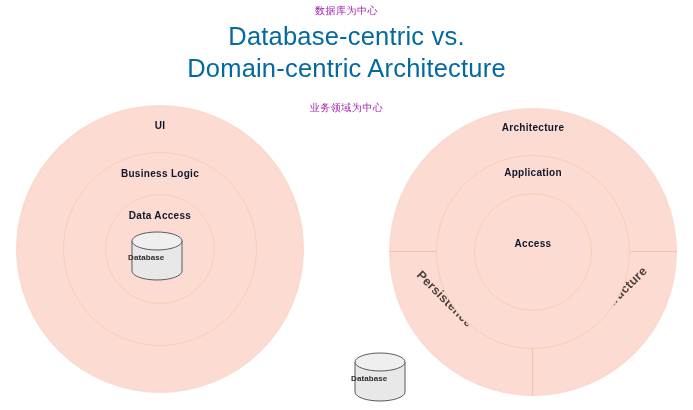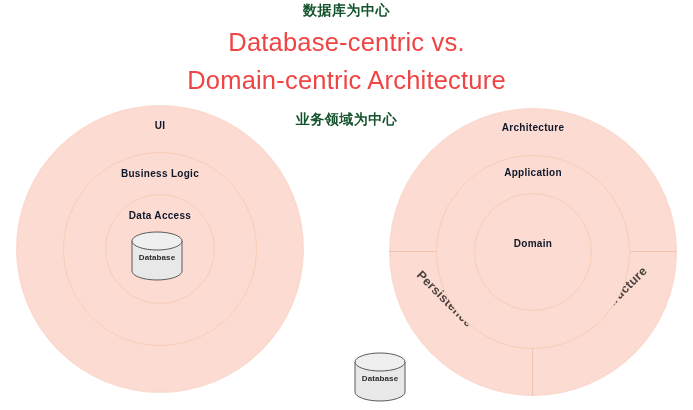--- a/index.html
+++ b/index.html
@@ -20,36 +20,36 @@
   #title-block {
     position: absolute;
     left: 0;
     top: 0;
     width: 693px;
     text-align: center;
     pointer-events: none;
   }
   .cn-note {
     font-family: "DejaVu Sans", sans-serif;
-    font-size: 14px;
-    font-weight: 700;
-    color: #14532d;
+    font-size: 10px;
+    font-weight: 400;
+    color: #a21caf;
     line-height: 17px;
     letter-spacing: 0.5px;
   }
   #cn-top { margin-top: 2px; }
   #cn-bottom { margin-top: 16px; }
   .main-title {
     font-family: "Liberation Sans", sans-serif;
     font-size: 25.5px;
     font-weight: 300;
-    color: #ef4444;
+    color: #0369a1;
     line-height: 30px;
     letter-spacing: 0.2px;
-    margin-top: 8px;
+    margin-top: 2px;
   }
 
   
   .ring {
     position: absolute;
     border-radius: 50%;
     box-sizing: border-box;
     background: #fcdcd2;
     border: 1px solid #f7cdb7;
   }
@@ -86,21 +86,20 @@
 
   
   .db-cyl {
     position: absolute;
   }
   .db-cyl svg { display: block; }
   .db-text {
     position: absolute;
     left: 0;
     width: 100%;
-    text-align: center;
     font-family: "Liberation Sans", sans-serif;
     font-size: 8px;
     font-weight: 700;
     color: #2b2b2b;
     letter-spacing: 0.1px;
   }
 </style>
 </head>
 <body>
 
@@ -142,21 +141,21 @@
 
   <div class="divider" style="left:532px; top:349px; width:1px; height:47px;"></div>
 
   <div class="sector-label" style="left:408px; top:292px; transform:rotate(45deg);">Persistence</div>
   <div class="sector-label" style="left:572px; top:292px; transform:rotate(-45deg);">Infrastructure</div>
 
   <div class="ring" style="left:436px; top:155px; width:194px; height:194px;"></div>
   <div class="ring-label" style="left:436px; top:167px; width:194px;">Application</div>
 
   <div class="ring" style="left:474px; top:193px; width:118px; height:118px;"></div>
-  <div class="ring-label" style="left:474px; top:238px; width:118px;">Domain</div>
+  <div class="ring-label" style="left:474px; top:238px; width:118px;">Access</div>
 
   <div class="db-cyl" style="left:351px; top:352px; width:58px; height:50px;">
     <svg width="58" height="50" viewBox="0 0 58 50" aria-hidden="true">
       <path d="M4,10 L4,40 A25,9 0 0 0 54,40 L54,10 Z" fill="#e8e8e8" stroke="#5a5a5a" stroke-width="1"></path>
       <ellipse cx="29" cy="10" rx="25" ry="9" fill="#efefef" stroke="#5a5a5a" stroke-width="1"></ellipse>
     </svg>
     <div class="db-text" style="top:22px;">Database</div>
   </div>
 </div>
 

